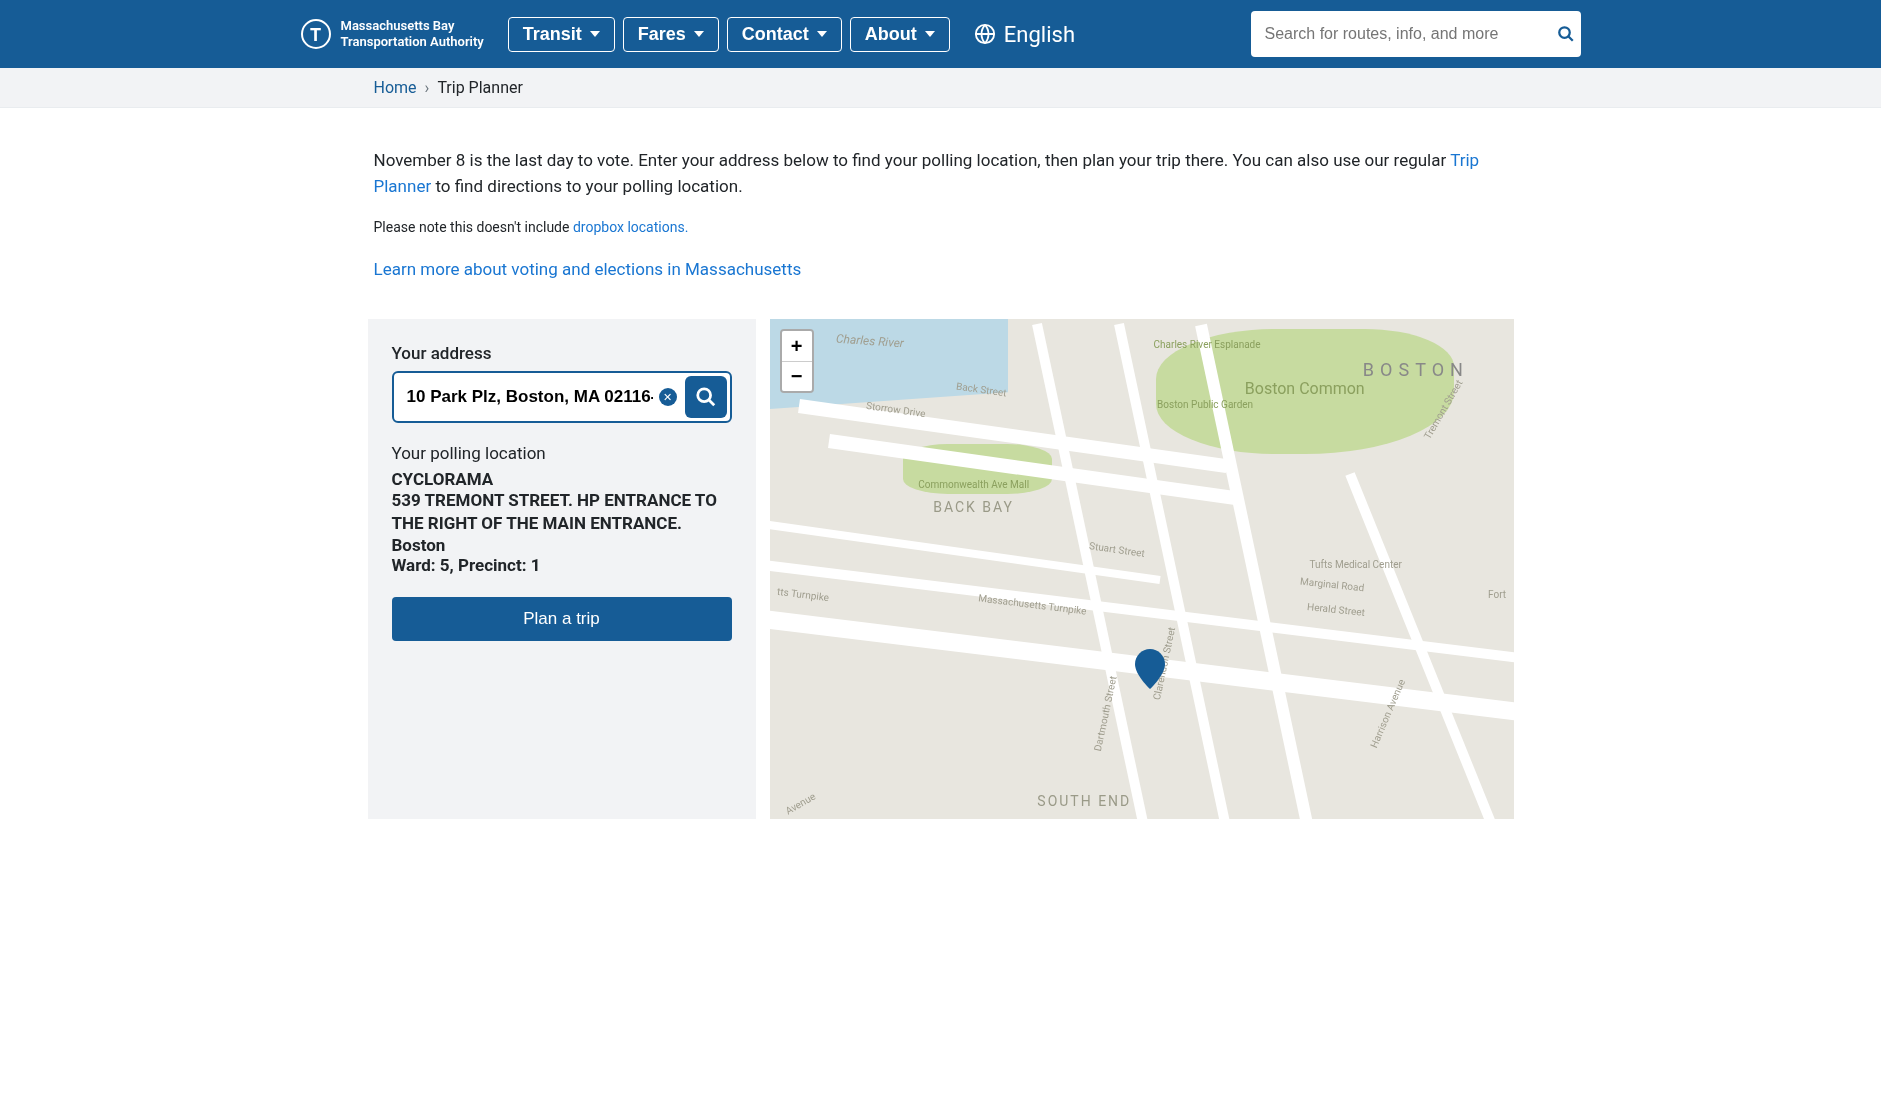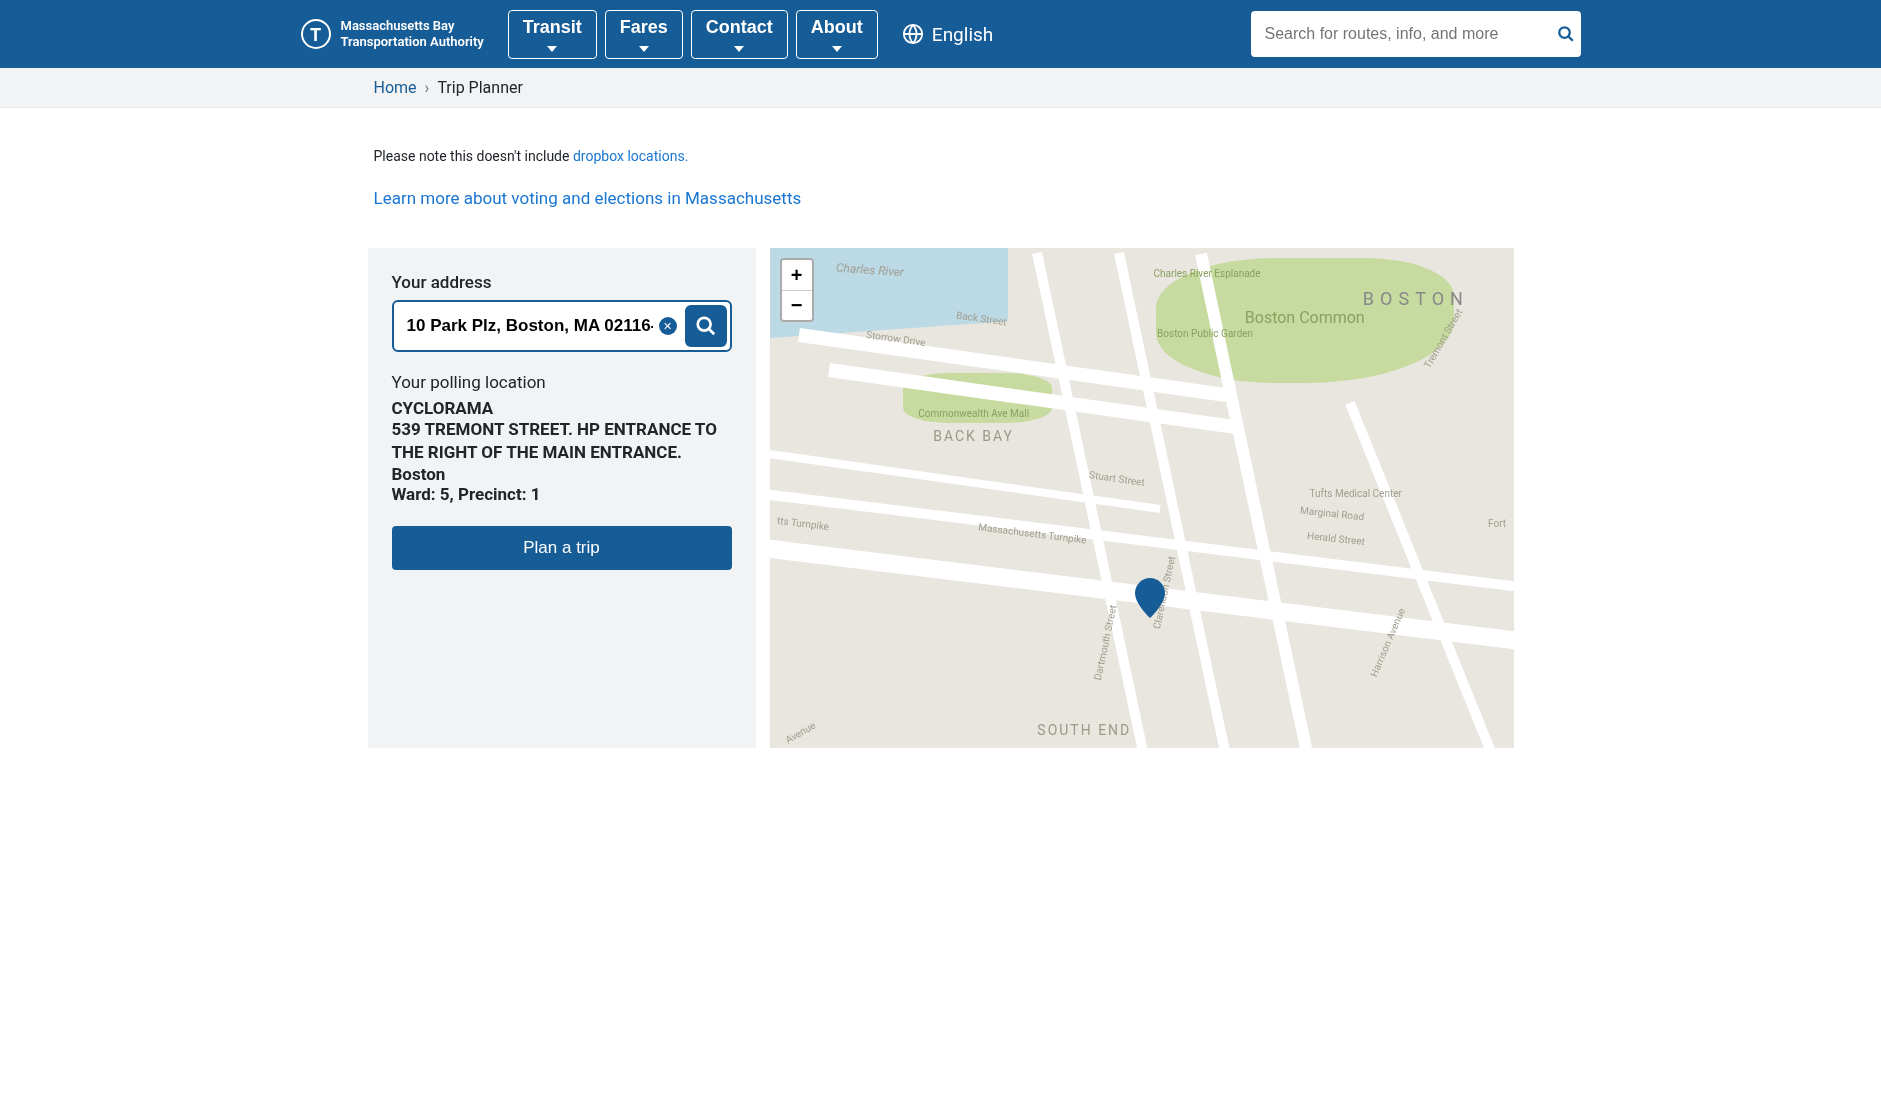--- a/index.html
+++ b/index.html
@@ -50,34 +50,33 @@
   background: transparent;
   color: #fff;
   font-weight: 700;
   font-size: 18px;
   padding: 6px 14px;
   border-radius: 4px;
   cursor: pointer;
   display: flex;
   align-items: center;
   gap: 8px;
-  flex-direction: column;
 }
 .caret-down {
   width: 0; height: 0;
   border-left: 5px solid transparent;
   border-right: 5px solid transparent;
   border-top: 6px solid #fff;
 }
 .lang-wrap {
   display: flex;
   align-items: center;
   gap: 8px;
   margin-left: 10px;
-  font-size: 19px;
+  font-size: 22px;
 }
 .search-wrap {
   margin-left: auto;
   position: relative;
 }
 .search-input {
   width: 330px;
   height: 46px;
   border: none;
   border-radius: 4px;
@@ -330,20 +329,23 @@
 
 <div class="breadcrumb-bar">
   <div class="breadcrumb-inner">
     <a class="bc-link">Home</a>
     <span class="bc-sep">›</span>
     <span>Trip Planner</span>
   </div>
 </div>
 
 <main class="main">
+  <p class="intro">
+    <span>November 8 is the last day to vote. Enter your address below to find your polling location, then plan your trip there. You can also use our regular </span><a class="inline-link">Trip Planner</a><span> to find directions to your polling location.</span>
+  </p>
   <p class="intro2">
     <span>Please note this doesn't include </span><a class="inline-link">dropbox locations.</a>
   </p>
   <a class="learn-link">Learn more about voting and elections in Massachusetts</a>
 </main>
 
 <div class="content-row">
   <aside class="sidebar">
     <div class="field-label">Your address</div>
     <div class="addr-row">

